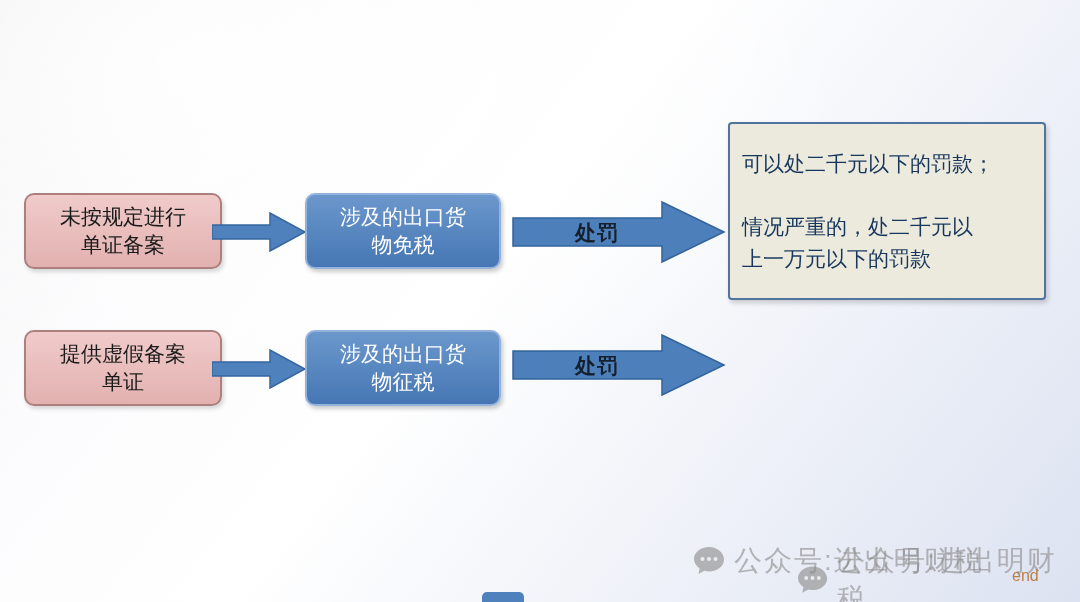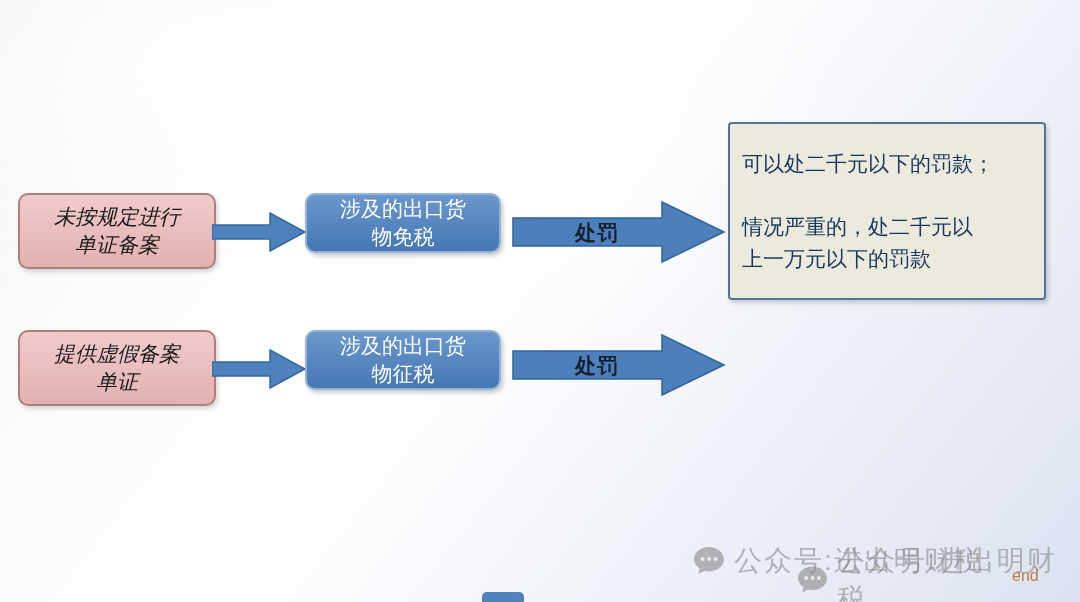--- a/index.html
+++ b/index.html
@@ -20,29 +20,28 @@
     color: #e08c00;
     text-shadow: 2px 3px 2px rgba(70,45,0,0.55), 0 0 1px #b36d00;
   }
   .box {
     position: absolute;
     display: flex; align-items: center; justify-content: center;
     text-align: center; white-space: pre-line;
     border-radius: 10px;
   }
   .cause-box {
-    width: 198px; height: 76px; left: 18px;
+    width: 198px; height: 76px; left: 24px;
     background: linear-gradient(#f0cbca, #e2b1b0);
     border: 2px solid #ab807f;
     color: #1a1a1a; font-size: 21px; line-height: 1.35;
     box-shadow: 2px 3px 4px rgba(0,0,0,0.15);
-    font-style: italic;
   }
   .process-box {
-    width: 196px; height: 60px; left: 305px;
+    width: 196px; height: 76px; left: 305px;
     background: linear-gradient(#6b97cc, #4677b4);
     border: 2px solid #93b3dc;
     color: #ffffff; font-size: 21px; line-height: 1.35;
     box-shadow: 2px 3px 4px rgba(0,0,0,0.2);
   }
   .result-box {
     width: 318px; left: 728px;
     background: #eceadd;
     border: 2px solid #51749f;
     border-radius: 4px;

